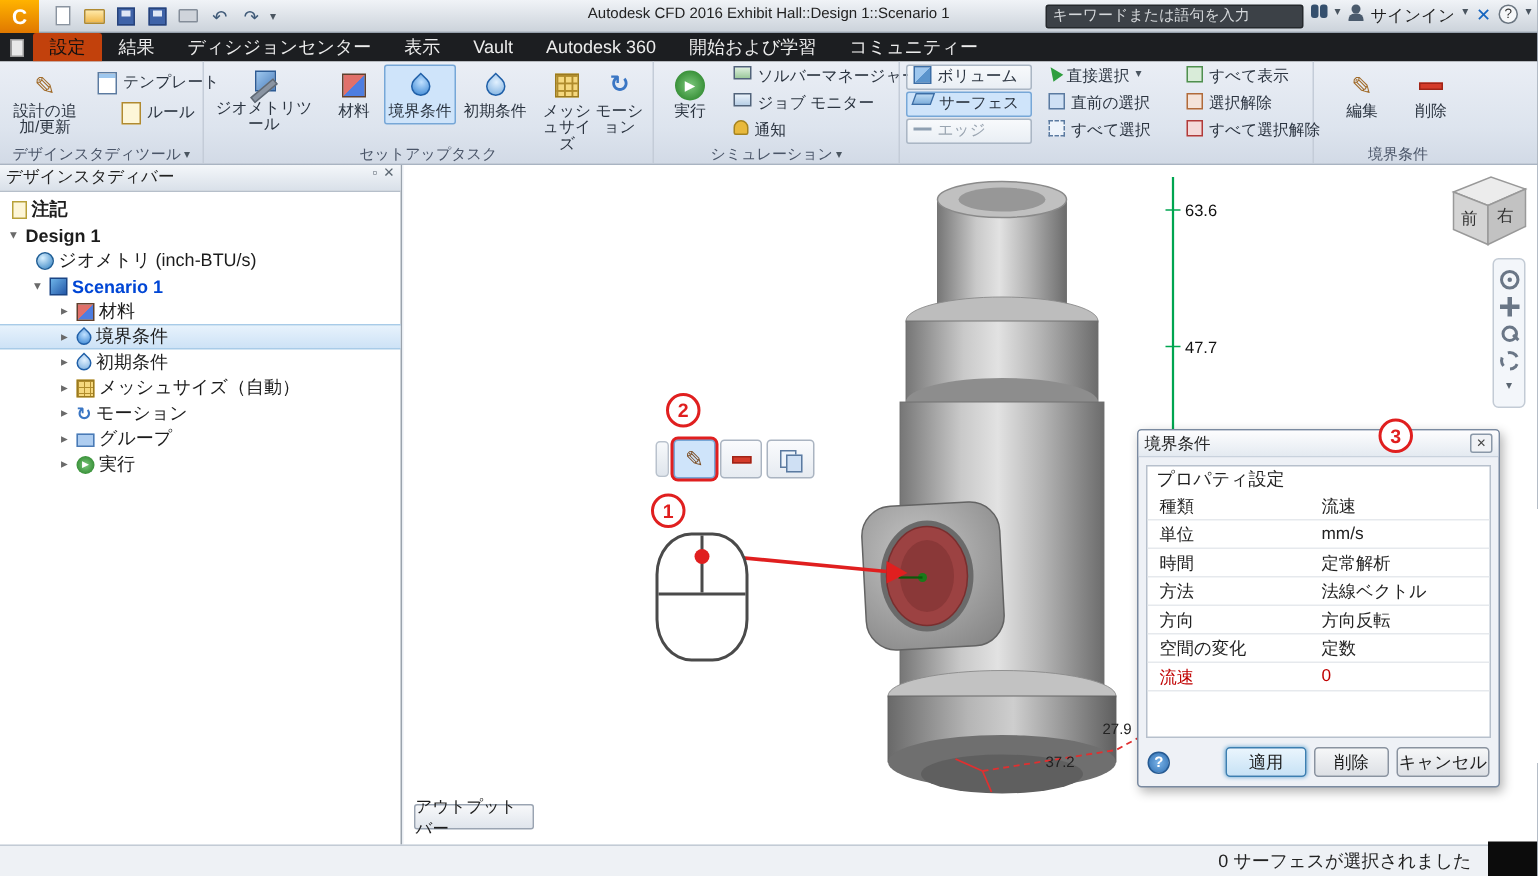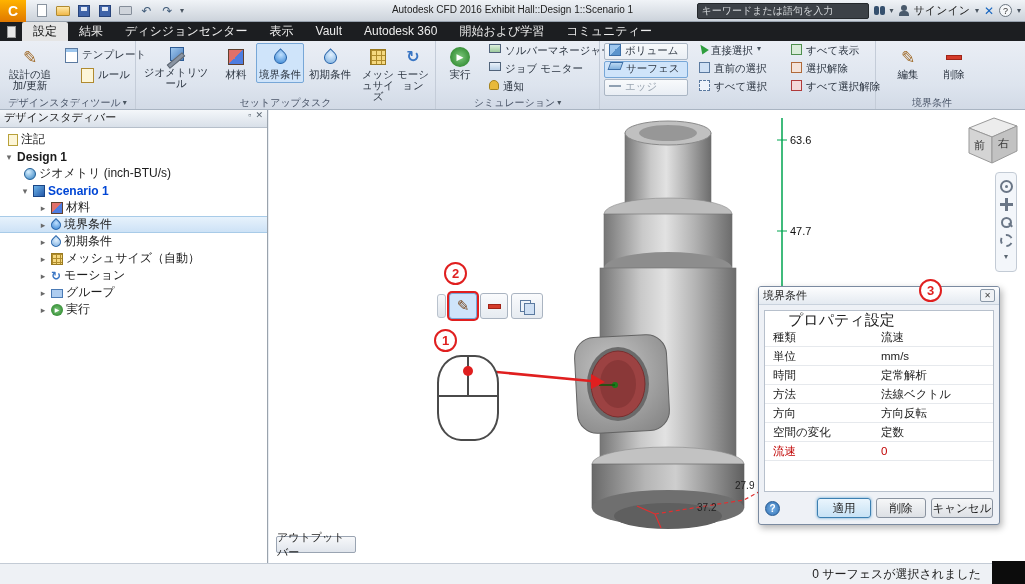--- a/index.html
+++ b/index.html
@@ -15,41 +15,41 @@
   .applogo { width:26px; height:22px; background:linear-gradient(#ffb300,#e07800);
     color:#fff; font-weight:bold; font-size:14px; display:flex; align-items:center; justify-content:center; }
   .qat { display:flex; align-items:center; gap:4px; padding:0 4px; }
   .qi { width:17px; height:17px; display:flex; align-items:center; justify-content:center; font-size:12px; color:#3f5a78; }
   .ic-page { width:10px; height:13px; background:#fff; border:1px solid #8a94a0; }
   .ic-folder { width:14px; height:10px; background:linear-gradient(#ffe9a8,#f0b84a); border:1px solid #b08a30; border-radius:1px; }
   .ic-floppy { width:12px; height:12px; background:#3f63a8; border:1px solid #27437a; position:relative; }
   .ic-floppy::after { content:''; position:absolute; left:2px; top:1px; right:2px; height:4px; background:#dfe7f5; }
   .ic-print { width:13px; height:9px; background:#cfd4db; border:1px solid #848d99; border-radius:1px; }
   .titletext { position:absolute; left:50%; transform:translateX(-50%); top:4px; font-size:10px; color:#222; white-space:nowrap; }
-  .tb-right { margin-left:auto; display:flex; align-items:center; gap:5px; }
+  .tb-right { margin-left:auto; display:flex; align-items:flex-start; gap:5px; }
   .searchbox { width:172px; height:16px; background:#3c4147; border:1px solid #24282c; border-radius:2px; display:flex; align-items:center; }
   .searchbox input { width:100%; background:transparent; border:none; outline:none; color:#e8e8e8; font-size:10px; padding:0 4px;
      font-family:"Liberation Sans","DejaVu Sans",sans-serif; }
   .searchbox input::placeholder { color:#d5d8db; }
   .binoc { display:flex; gap:1px; }
   .binoc i { width:5px; height:9px; background:#35506e; border-radius:2px; display:inline-block; }
   .person { width:10px; height:11px; position:relative; }
   .person::before { content:''; position:absolute; left:2px; top:0; width:6px; height:6px; border-radius:50%; background:#4a5a6c; }
   .person::after { content:''; position:absolute; left:0; bottom:0; width:10px; height:5px; border-radius:4px 4px 0 0; background:#4a5a6c; }
   .xapp { color:#1565c0; font-weight:bold; font-size:12px; }
   .helpcirc { width:13px; height:13px; border-radius:50%; background:#f5f7f9; border:1px solid #6a7580;
     font-size:9px; color:#333; display:flex; align-items:center; justify-content:center; }
   .dd { font-size:8px; color:#4a5560; }
 
   
   .menubar { position:absolute; left:0; top:22px; width:100%; height:19px; background:#1c1e21; display:flex; align-items:stretch; }
   .mdoc { width:22px; display:flex; align-items:center; justify-content:center; }
   .mdoc i { width:9px; height:12px; background:#e8e8e8; border:1px solid #9a9a9a; display:inline-block; }
   .mtab { padding:0 11px; color:#ececec; font-size:12px; line-height:19px; white-space:nowrap; }
-  .mtab.active { background:#e5e5e5; color:#111; border-radius:2px 2px 0 0; }
+  .mtab.active { background:#c2410c; color:#111; border-radius:2px 2px 0 0; }
 
   
   .ribbon { position:absolute; left:0; top:41px; width:100%; height:69px;
     background:linear-gradient(#eaeef5,#dde4ee 65%,#d2dae6); border-bottom:1px solid #a9b4c2; }
   .rgroup { position:absolute; top:0; height:68px; border-right:1px solid #c4ccd8; }
   .rlabel { position:absolute; bottom:0; left:0; right:0; height:13px; text-align:center; font-size:10px; color:#4a5568;
     display:flex; justify-content:center; align-items:center; gap:2px; }
   .bigbtn { display:flex; flex-direction:column; align-items:center; justify-content:flex-start;
     padding:2px 2px; border:1px solid transparent; border-radius:2px; font-size:10.5px; line-height:11px;
     text-align:center; color:#2b3440; position:absolute; }
@@ -157,21 +157,21 @@
     color:#e01f1f; font-weight:bold; font-size:13px; display:flex; align-items:center; justify-content:center; z-index:80; }
 
   
   .dialog { position:absolute; left:758px; top:286px; width:242px; height:239px; background:#eef1f6;
     border:1px solid #7a8aa0; border-radius:3px; box-shadow:2px 3px 7px rgba(0,0,0,.3); z-index:50; }
   .dlg-title { height:18px; background:linear-gradient(#fdfdfe,#e4eaf1); border-bottom:1px solid #c9d2dd;
     display:flex; align-items:center; padding:0 4px; font-size:11px; color:#222; border-radius:2px 2px 0 0; }
   .dlg-close { margin-left:auto; width:15px; height:13px; border:1px solid #8a98a8; background:#f0f2f5; border-radius:2px;
     font-size:8px; color:#444; display:flex; align-items:center; justify-content:center; }
   .dlg-box { position:absolute; left:5px; top:23px; right:5px; bottom:32px; background:#fff; border:1px solid #b7c0cc; overflow:hidden; }
-  .dlg-section { height:17px; line-height:17px; padding-left:23px; font-size:15px; color:#222; }
+  .dlg-section { height:17px; line-height:17px; padding-left:6px; font-size:12px; color:#222; }
   .drow { display:flex; height:19px; align-items:center; border-bottom:1px solid #e6e9ed; font-size:11.5px; color:#222; }
   .drow .dn { width:112px; padding-left:8px; flex:none; }
   .drow .dv { padding-left:4px; }
   .drow.red .dn, .drow.red .dv { color:#c00000; }
   .dlg-buttons { position:absolute; left:6px; right:6px; bottom:6px; display:flex; align-items:center; gap:5px; }
   .dlg-help { width:15px; height:15px; border-radius:50%; background:radial-gradient(#7ab3e8,#2f6fb2); border:1px solid #265a92;
     color:#fff; font-size:10px; font-weight:bold; display:flex; align-items:center; justify-content:center; margin-right:auto; }
   .wbtn { height:20px; display:flex; align-items:center; justify-content:center; font-size:11.5px; color:#1b1b1b;
     background:linear-gradient(#f6f7f8,#dde0e5); border:1px solid #8a93a0; border-radius:3px; }
   .wbtn.focus { background:linear-gradient(#eaf5fd,#c7e2f5); border-color:#3c7fb1; box-shadow:0 0 3px #5ba0d0; }
@@ -394,21 +394,21 @@
 
   <div class="sidepanel">
     <div class="sp-header">
       <span>デザインスタディバー</span>
       <span class="sph-icons">
         <span>▫</span>
         <span>✕</span>
       </span>
     </div>
     <div class="tree">
-      <div class="trow" style="padding-left:8px;">
+      <div class="trow" style="padding-left:8px;font-weight:bold;">
         <span class="ti ti-note"></span>
         <span>注記</span>
       </div>
       <div class="trow" style="padding-left:4px;">
         <span class="exp">▾</span>
         <span class="bold">Design 1</span>
       </div>
       <div class="trow" style="padding-left:24px;">
         <span class="ti ti-geom"></span>
         <span>ジオメトリ (inch-BTU/s)</span>

